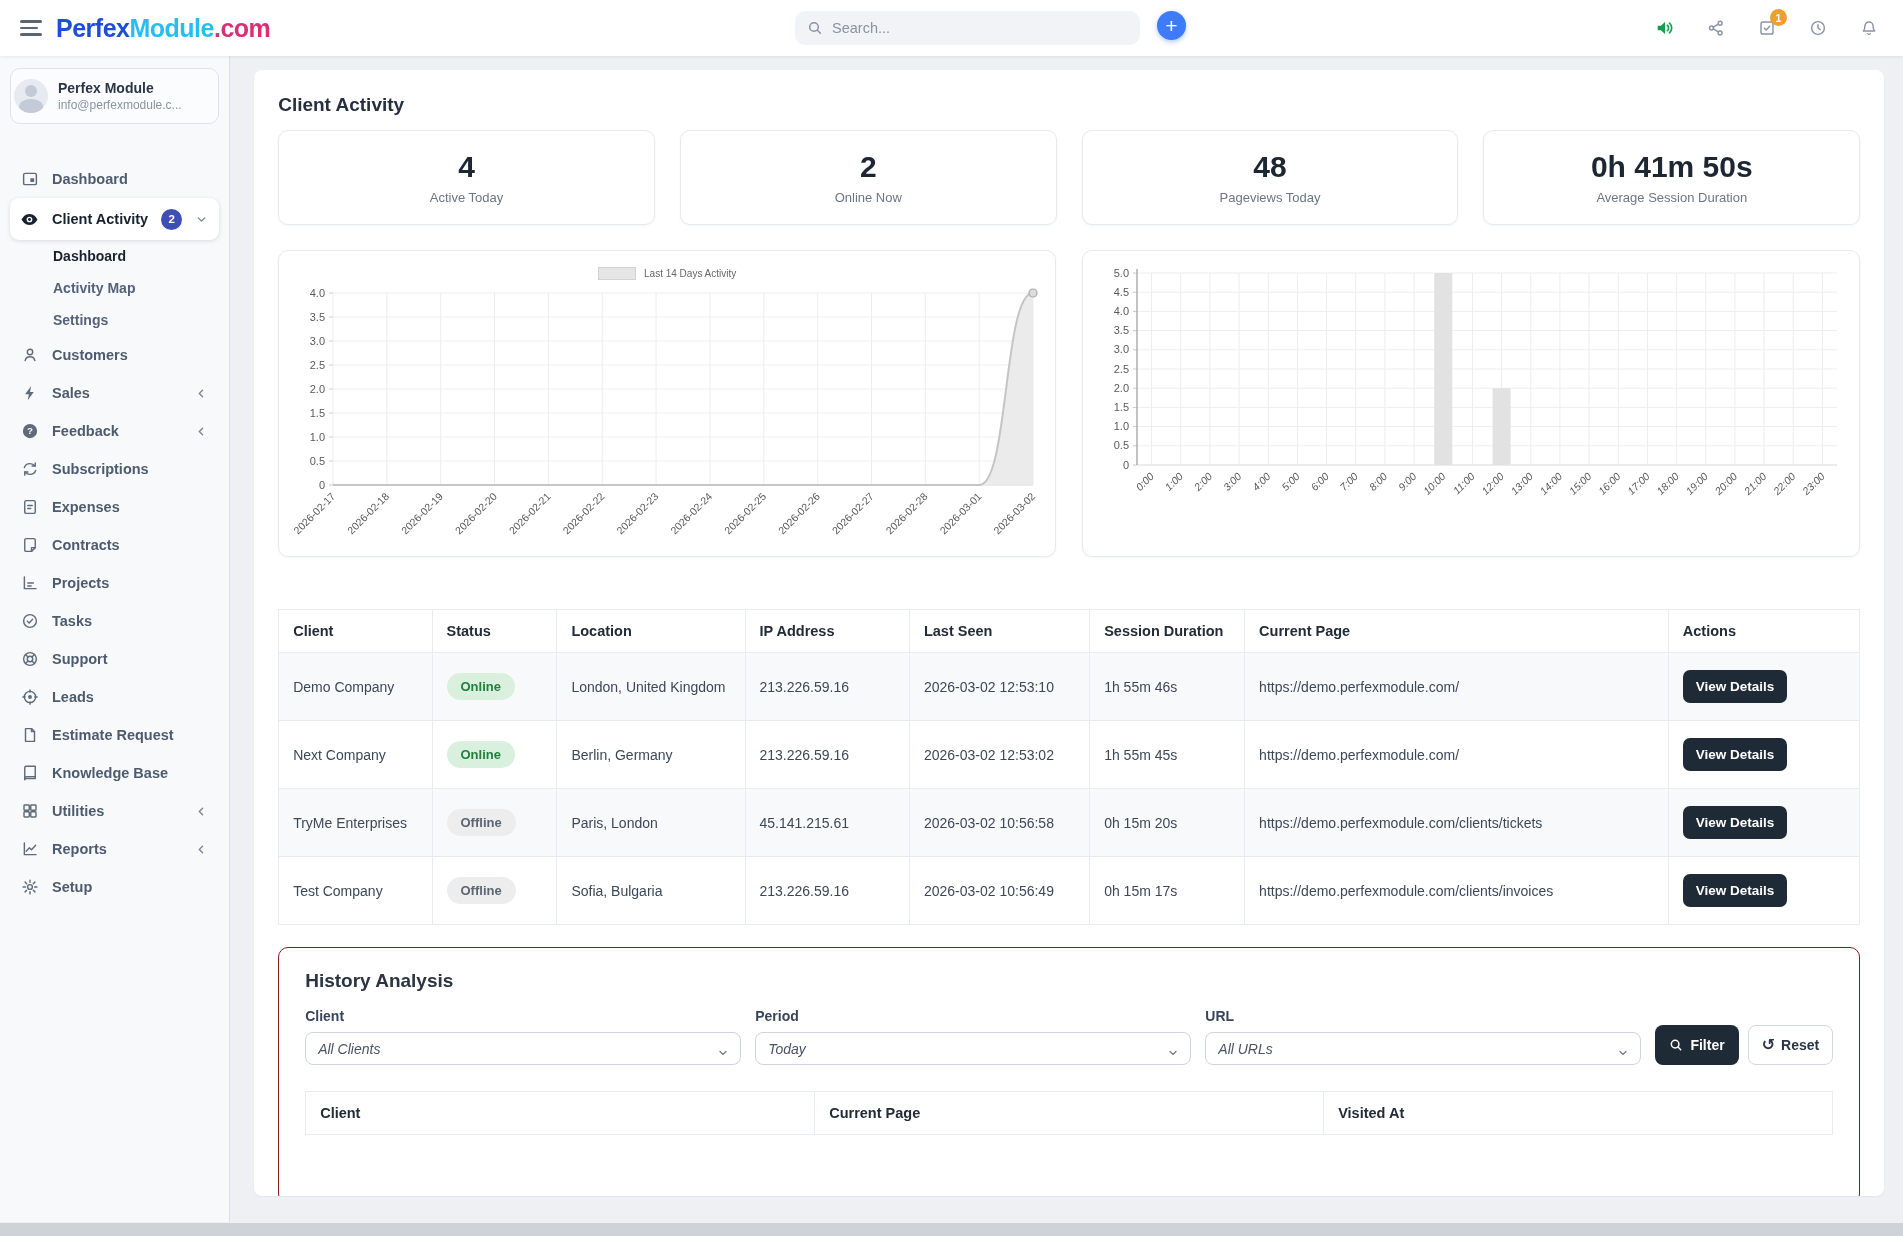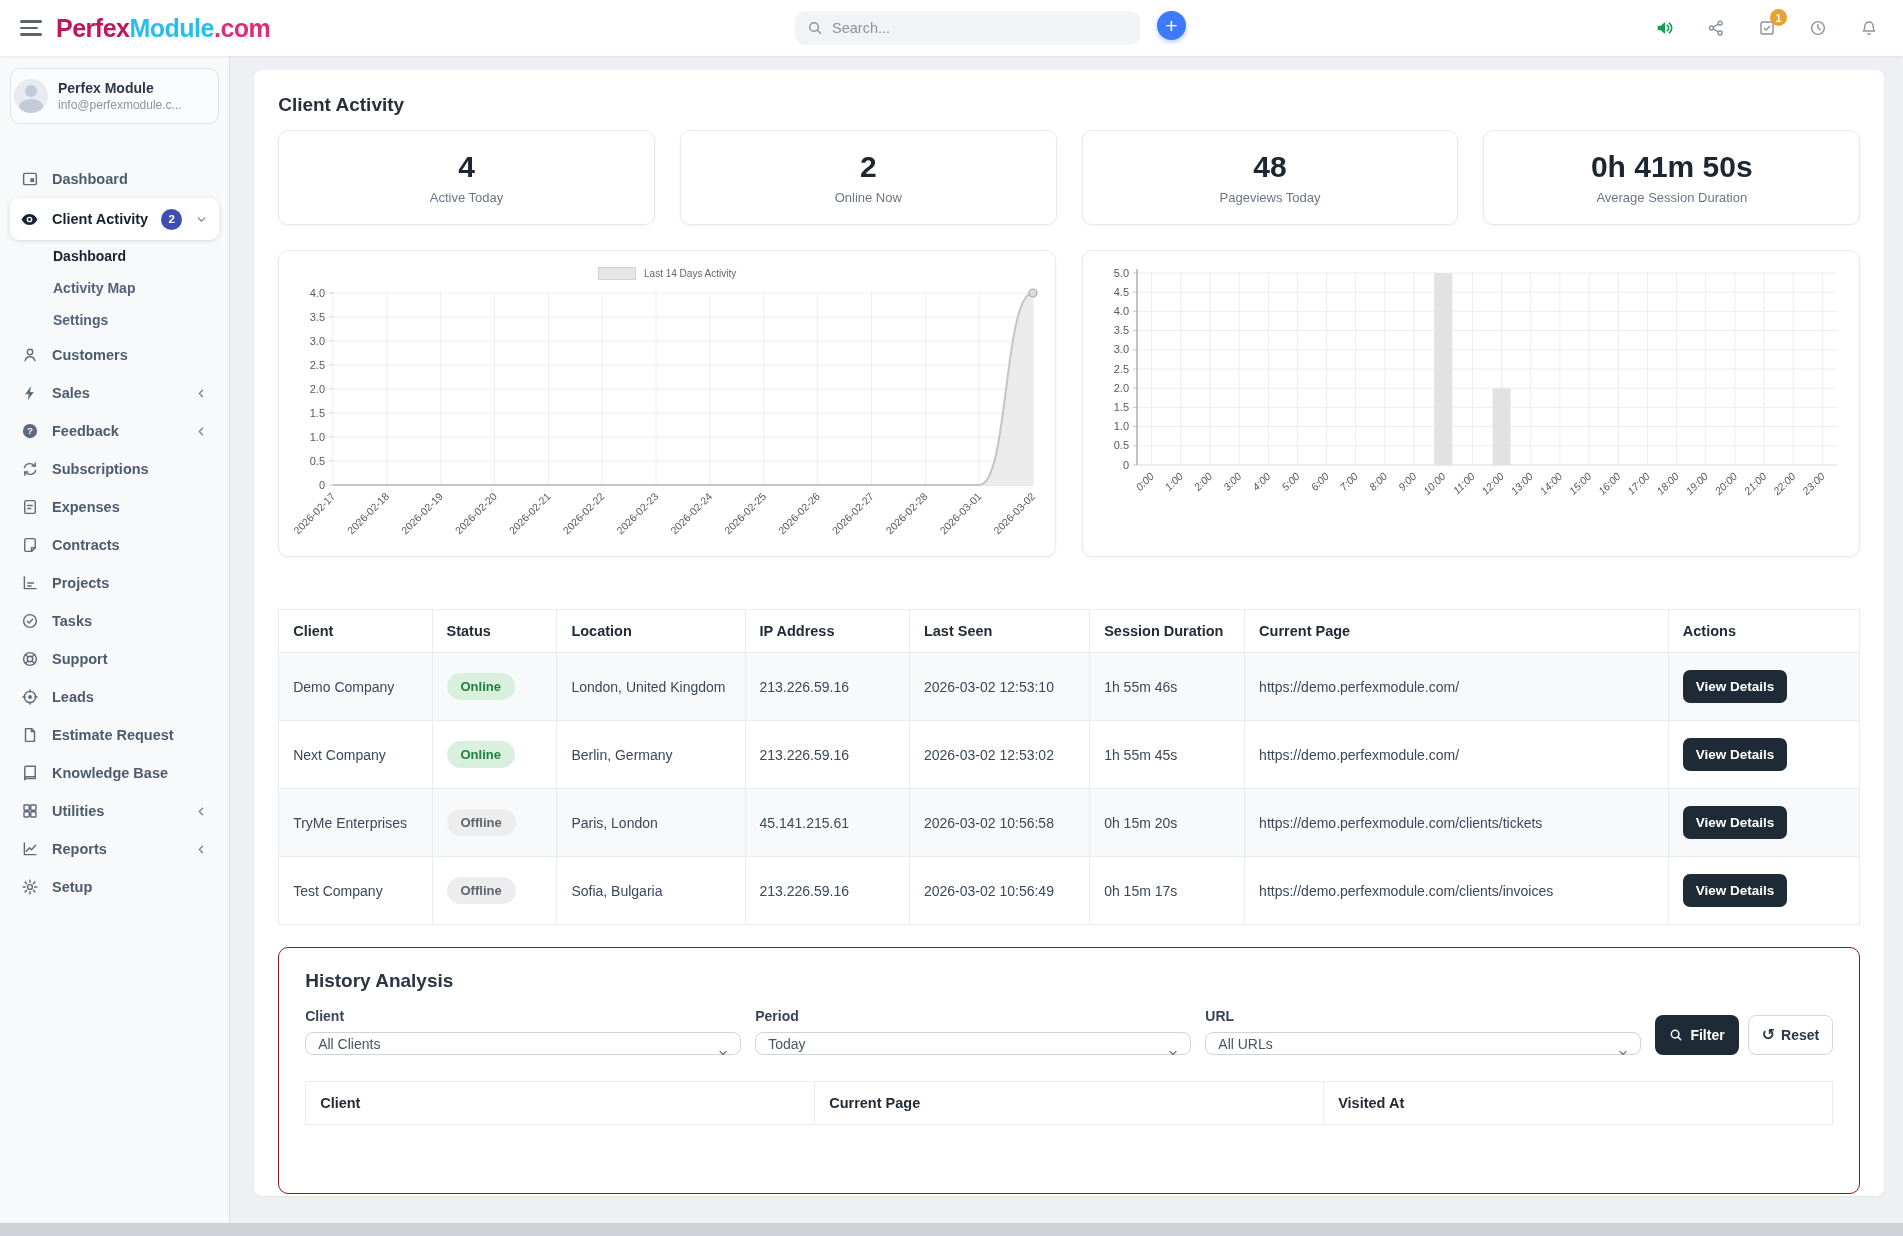--- a/index.html
+++ b/index.html
@@ -6,21 +6,21 @@
   html,body { width:1903px; height:1236px; }
   body { font-family:"Liberation Sans","DejaVu Sans",sans-serif; background:#eef0f3; color:#1f2d3d; overflow:hidden; }
   .app { position:relative; width:1903px; height:1236px; }
 
   
   .navbar { height:56px; background:#fff; display:flex; align-items:center; position:relative; box-shadow:0 1px 3px rgba(20,30,50,.08); z-index:5; }
   .hamburger { margin-left:20px; width:22px; height:22px; display:flex; flex-direction:column; justify-content:center; gap:4px; cursor:pointer; }
   .hamburger span { display:block; height:2.5px; border-radius:2px; background:#5a6572; }
   .hamburger span:nth-child(2){ width:80%; }
   .logo { margin-left:14px; font-size:25px; font-weight:800; letter-spacing:-.5px; white-space:nowrap; }
-  .logo .p1 { color:#be185d; } .logo .p2 { color:#29bdef; } .logo .p3 { color:#d92f74; }
+  .logo .p1 { color:#1d4ed8; } .logo .p2 { color:#29bdef; } .logo .p3 { color:#d92f74; }
   .nav-center { position:absolute; left:795px; top:11px; display:flex; align-items:flex-start; }
   .searchbox { width:345px; height:34px; background:#f1f3f6; border-radius:10px; display:flex; align-items:center; padding:0 12px; }
   .searchbox svg { flex:0 0 auto; }
   .searchbox input { border:none; outline:none; background:transparent; font-size:14.5px; color:#42526e; margin-left:9px; width:280px; font-family:inherit; }
   .searchbox input::placeholder { color:#8a93a2; }
   .plusbtn { width:29px; height:29px; margin-left:17px; border-radius:50%; background:#3e7bfa; color:#fff; border:none; font-size:21px; line-height:27px; text-align:center; cursor:pointer; box-shadow:0 2px 5px rgba(62,123,250,.4); }
   .nav-icons { position:absolute; right:22px; top:0; height:56px; display:flex; align-items:center; gap:27px; }
   .nav-ic { position:relative; width:24px; height:24px; display:flex; align-items:center; justify-content:center; cursor:pointer; }
   .nav-badge { position:absolute; top:-7px; right:-8px; min-width:17px; height:17px; border-radius:50%; background:#eaa12e; color:#fff; font-size:10.5px; font-weight:700; display:flex; align-items:center; justify-content:center; }
 
@@ -73,21 +73,21 @@
   .pill { display:inline-block; padding:6px 14px; border-radius:14px; font-size:13px; font-weight:700; }
   .pill.online { background:#d9f0de; color:#20803c; }
   .pill.offline { background:#ededee; color:#5c6570; }
   .btn-dark { background:#1f2a37; color:#fff; border:none; border-radius:7px; font-size:13.5px; font-weight:600; padding:9px 13px; cursor:pointer; font-family:inherit; white-space:nowrap; }
 
   .history-box { border:1px solid #7f1d1d; border-radius:10px; padding:22px 26px 24px 26px; }
   .history-title { font-size:19px; font-weight:600; color:#2a3442; margin-bottom:16px; }
   .filters-row { display:flex; gap:14px; align-items:flex-end; margin-bottom:26px; }
   .filter-group { flex:1; }
   .filter-label { font-size:14px; font-weight:700; color:#37445a; margin-bottom:8px; }
-  .selectbox { position:relative; height:23px; border:1px solid #cfd4da; border-radius:8px; background:#fff; display:flex; align-items:center; padding:0 30px 0 12px; font-size:14px; color:#4a5462; cursor:pointer; }
+  .selectbox { position:relative; height:33px; border:1px solid #cfd4da; border-radius:8px; background:#fff; display:flex; align-items:center; padding:0 30px 0 12px; font-size:14px; color:#4a5462; cursor:pointer;font-style:italic; }
   .selectbox .chev { position:absolute; right:11px; top:13px; color:#6b7684; }
   .filter-btns { display:flex; gap:9px;align-items:flex-end; }
   .btn-filter { height:40px; background:#1f2a37; color:#fff; border:none; border-radius:8px; padding:0 14px; font-size:14px; font-weight:600; display:flex; align-items:center; gap:7px; cursor:pointer; font-family:inherit; }
   .btn-reset { height:40px; background:#fff; color:#2b3647; border:1px solid #d3d8de; border-radius:8px; padding:0 13px; font-size:14px; font-weight:600; display:flex; align-items:center; gap:6px; cursor:pointer; font-family:inherit; }
   .btn-reset .undo { font-size:16px; line-height:1; }
   table.history { width:100%; border-collapse:collapse; }
   table.history th { text-align:left; font-size:14.5px; font-weight:700; color:#222b36; padding:13px 14px; border:1px solid #e9ecef; width:33.3%; }
   table.history td.empty { height:44px; border:none; }
 
   .bottom-strip { position:absolute; left:0; bottom:0; width:100%; height:13px; background:#cfd3d8; }

